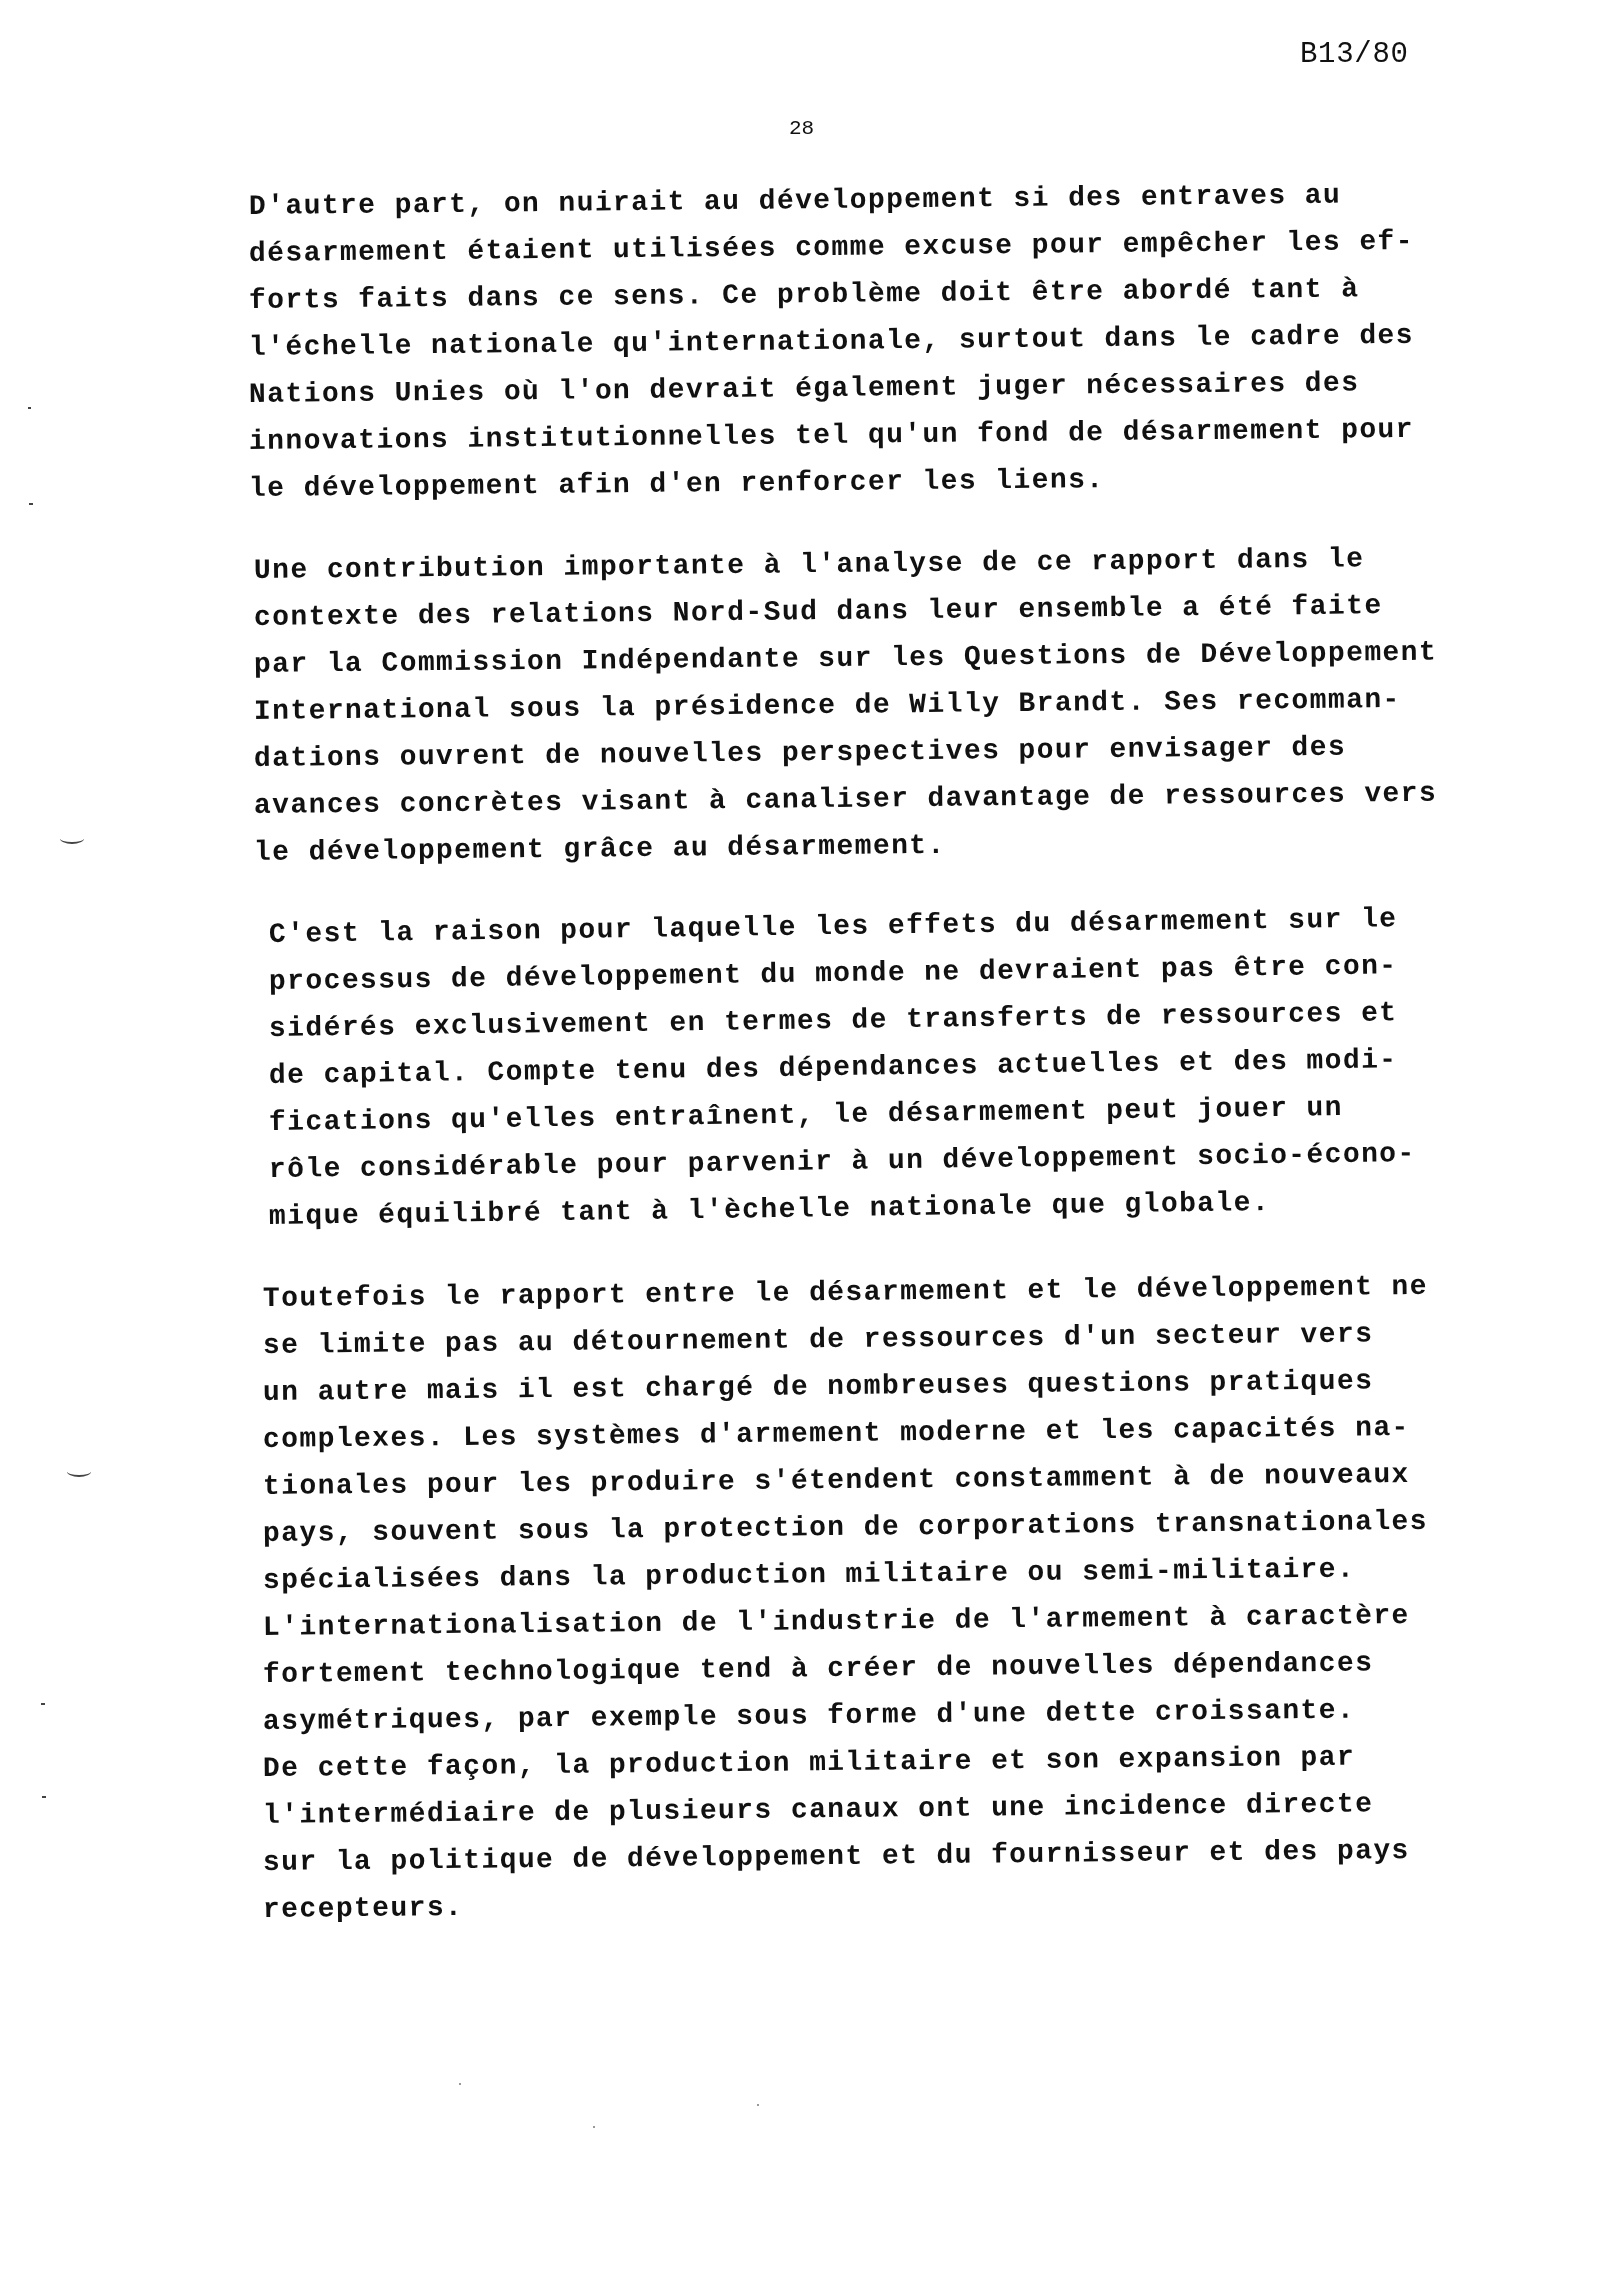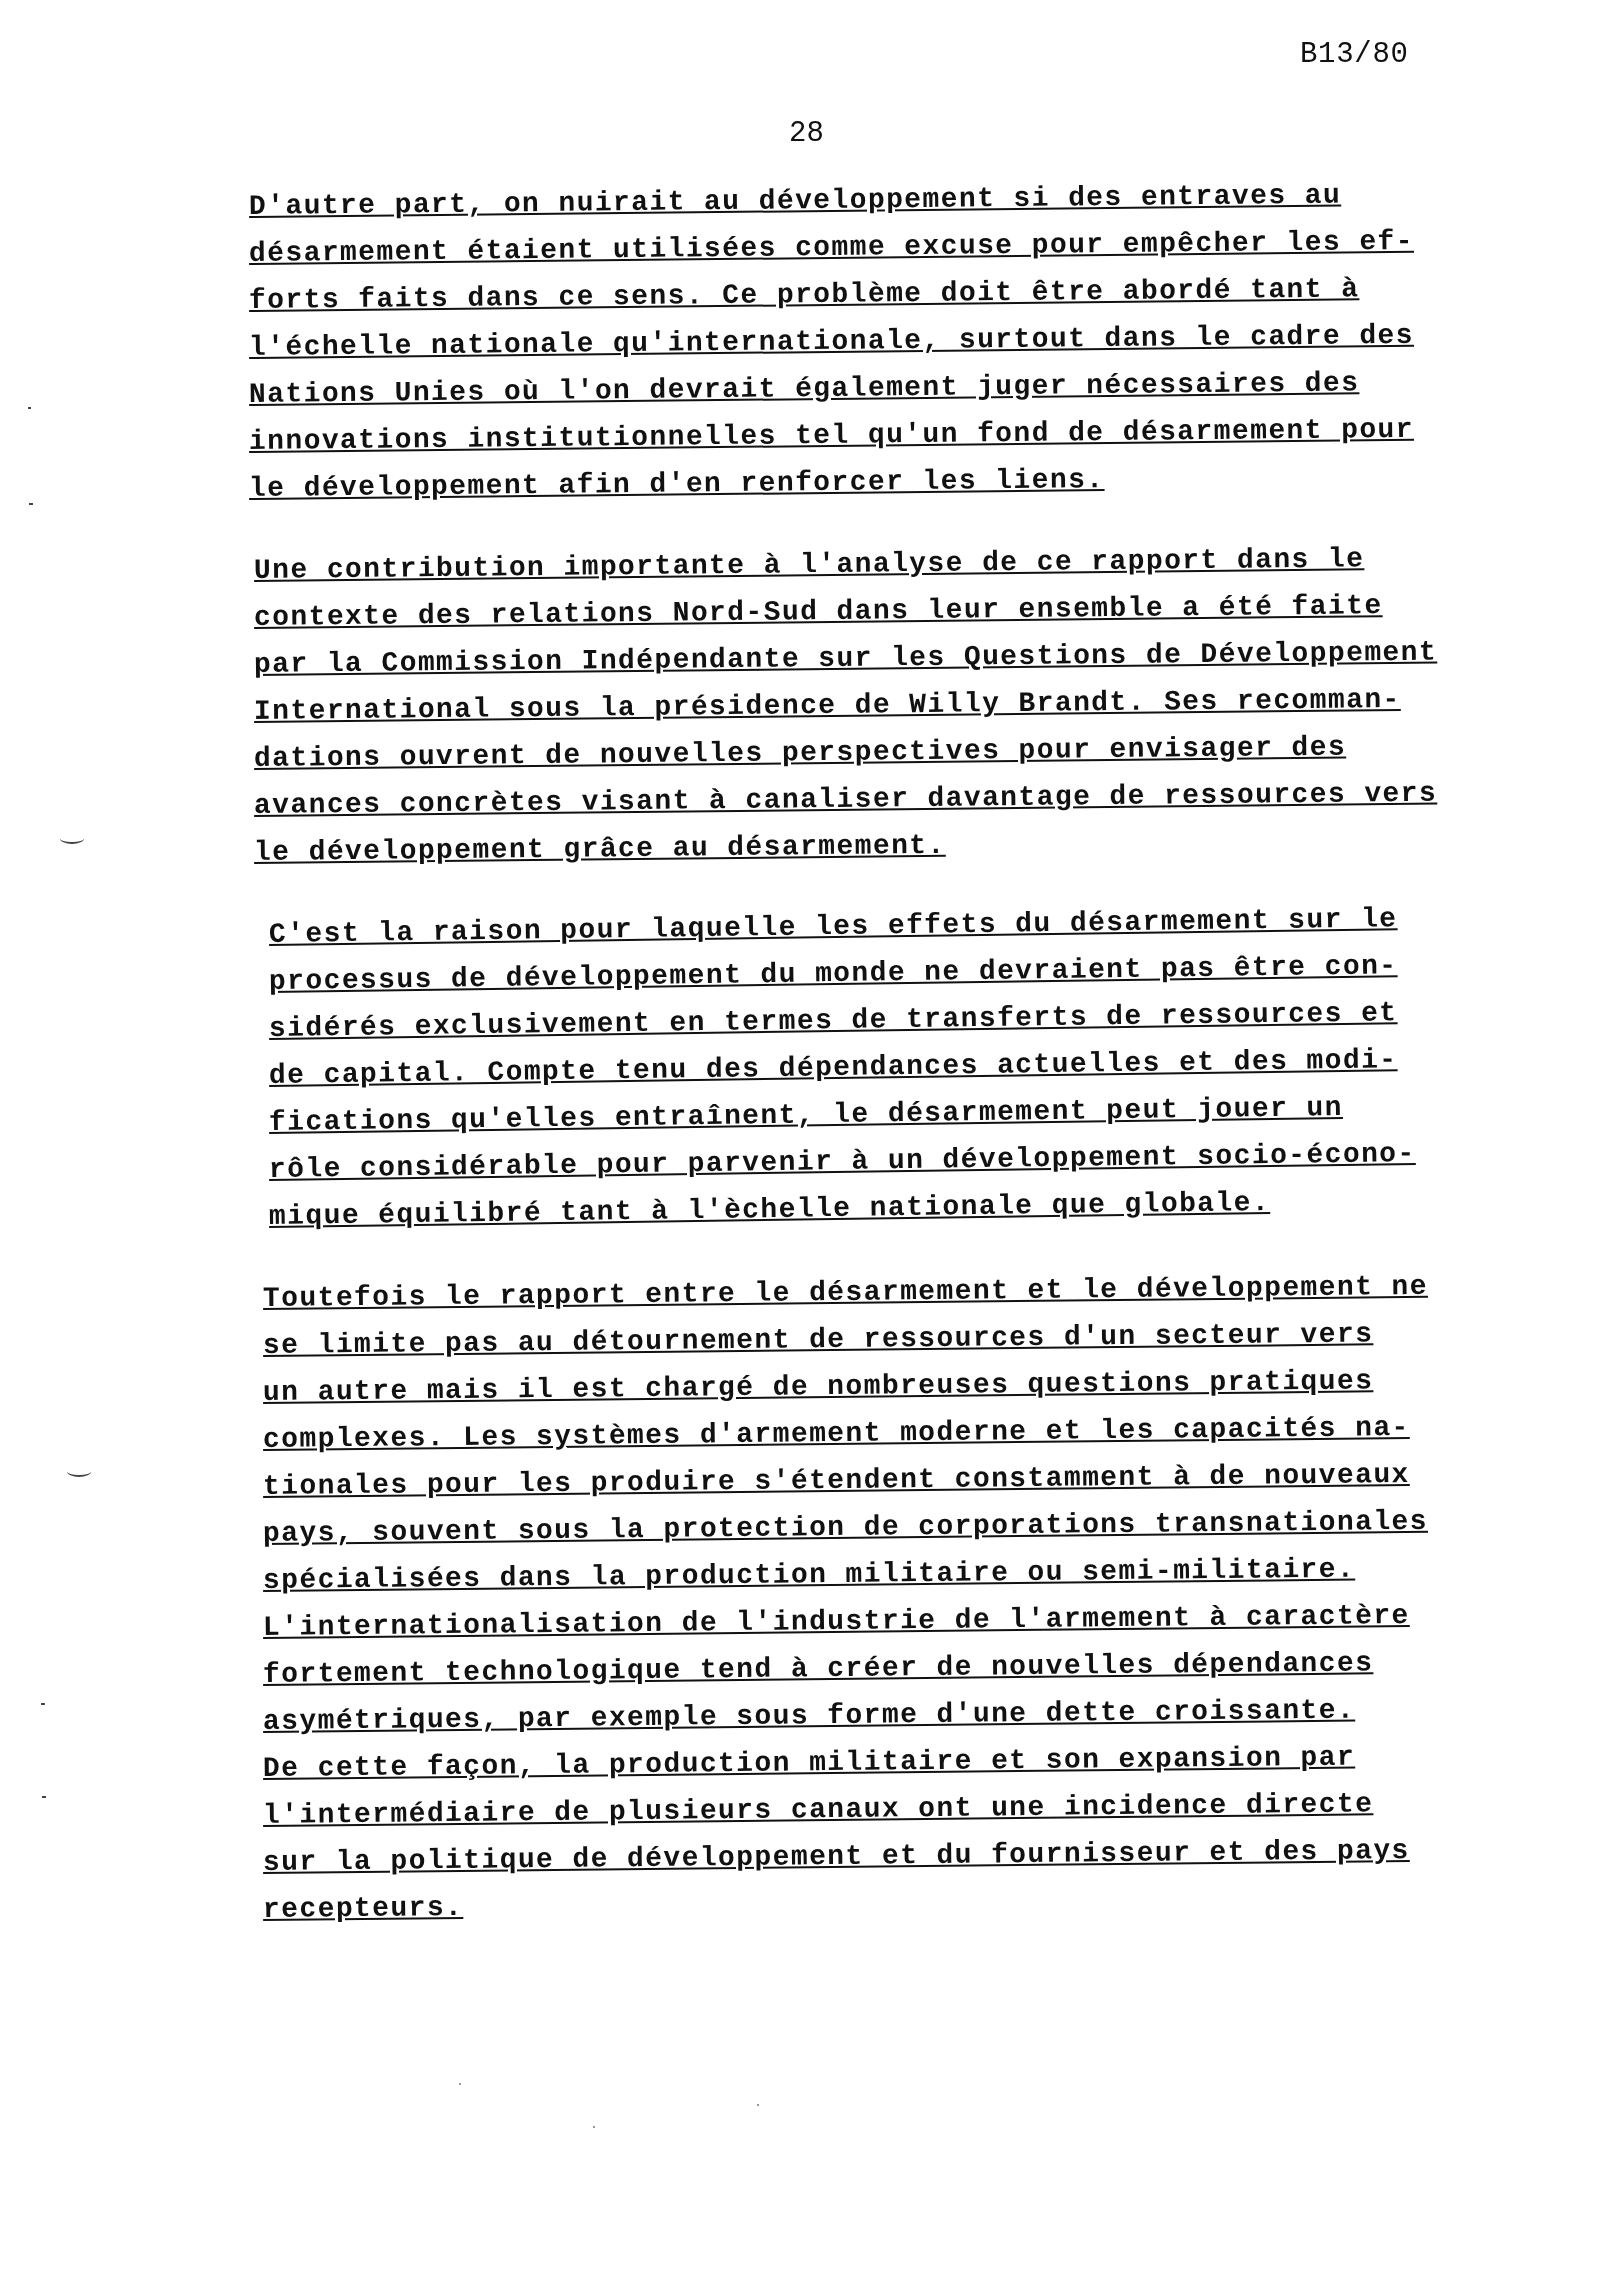--- a/index.html
+++ b/index.html
@@ -26,31 +26,30 @@
       position: absolute;
       left: 1300px;
       top: 38px;
       font-size: 29px;
       letter-spacing: 0.7px;
     }
     .page-number {
       position: absolute;
       left: 789px;
       top: 117px;
-      font-size: 29px;
+      font-size: 21px;
     }
     .body-text {
       position: absolute;
       left: 249px;
       top: 183px;
       width: 1297px;
     }
     .paragraph {
       margin: 0 0 35px 0;
-      text-decoration: underline;
     }
     .line {
       display: block;
       font-size: 28px;
       line-height: 47px;
       font-weight: bold;
       white-space: pre;
       letter-spacing: 1.4px;
       transform-origin: left center;
     }

